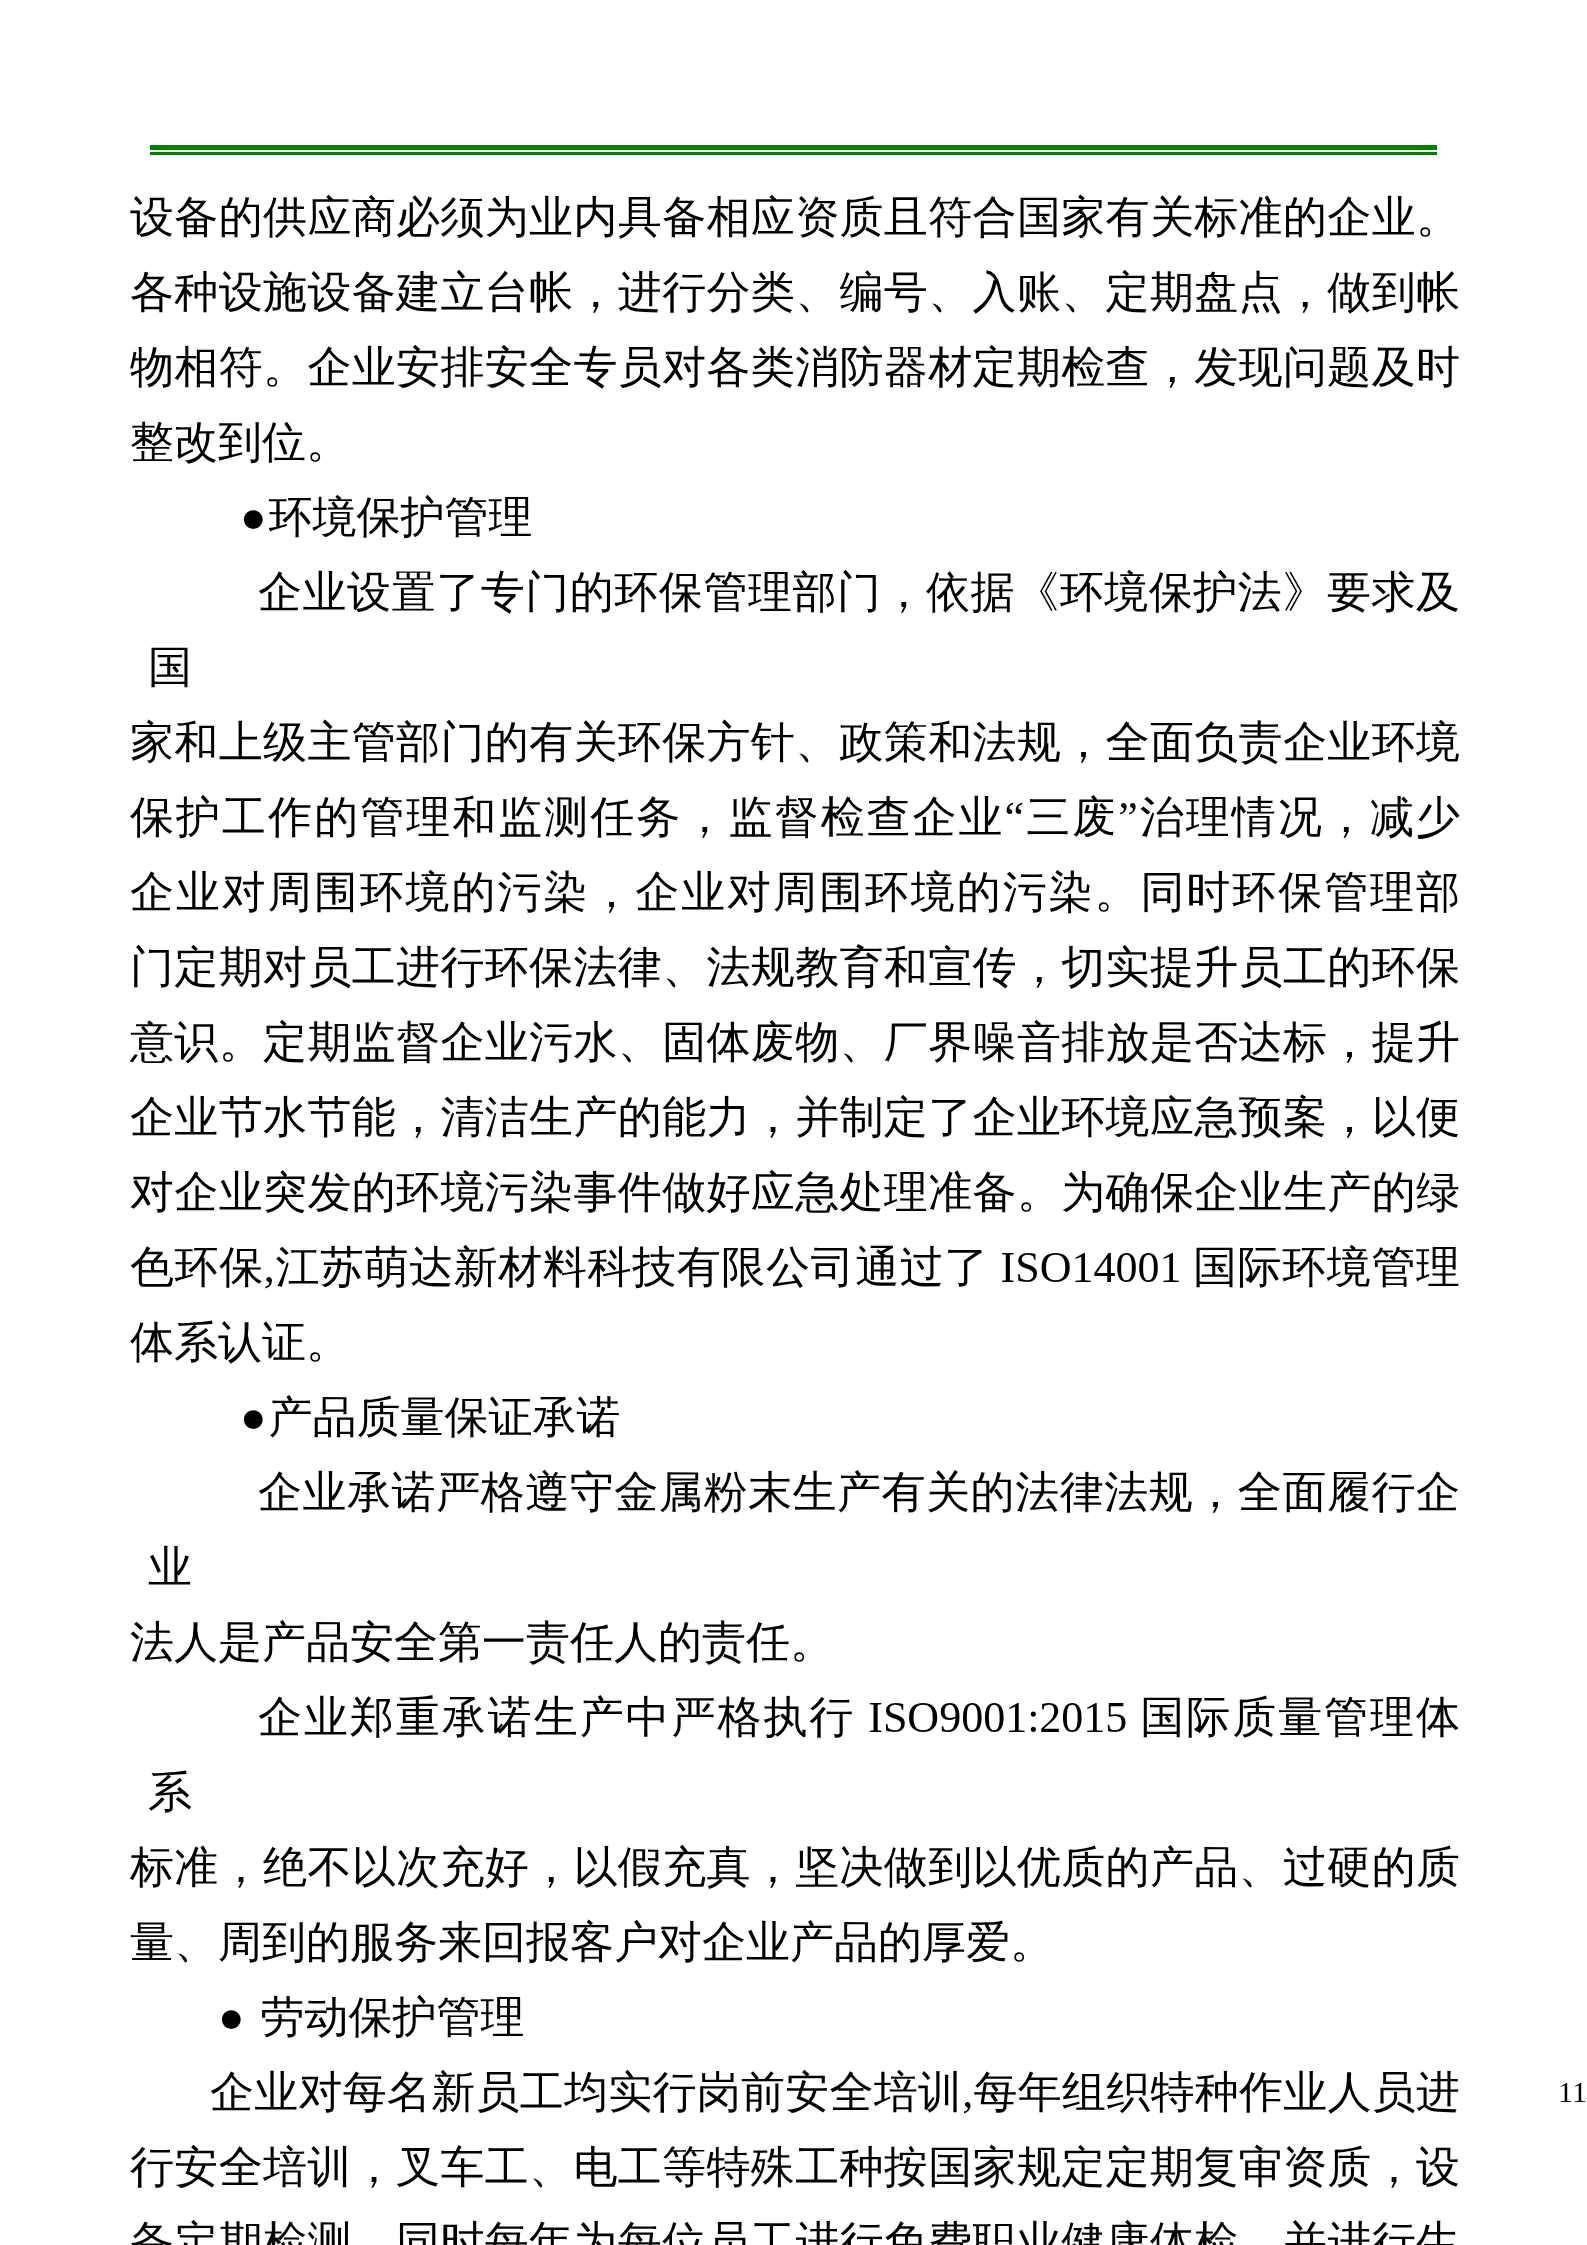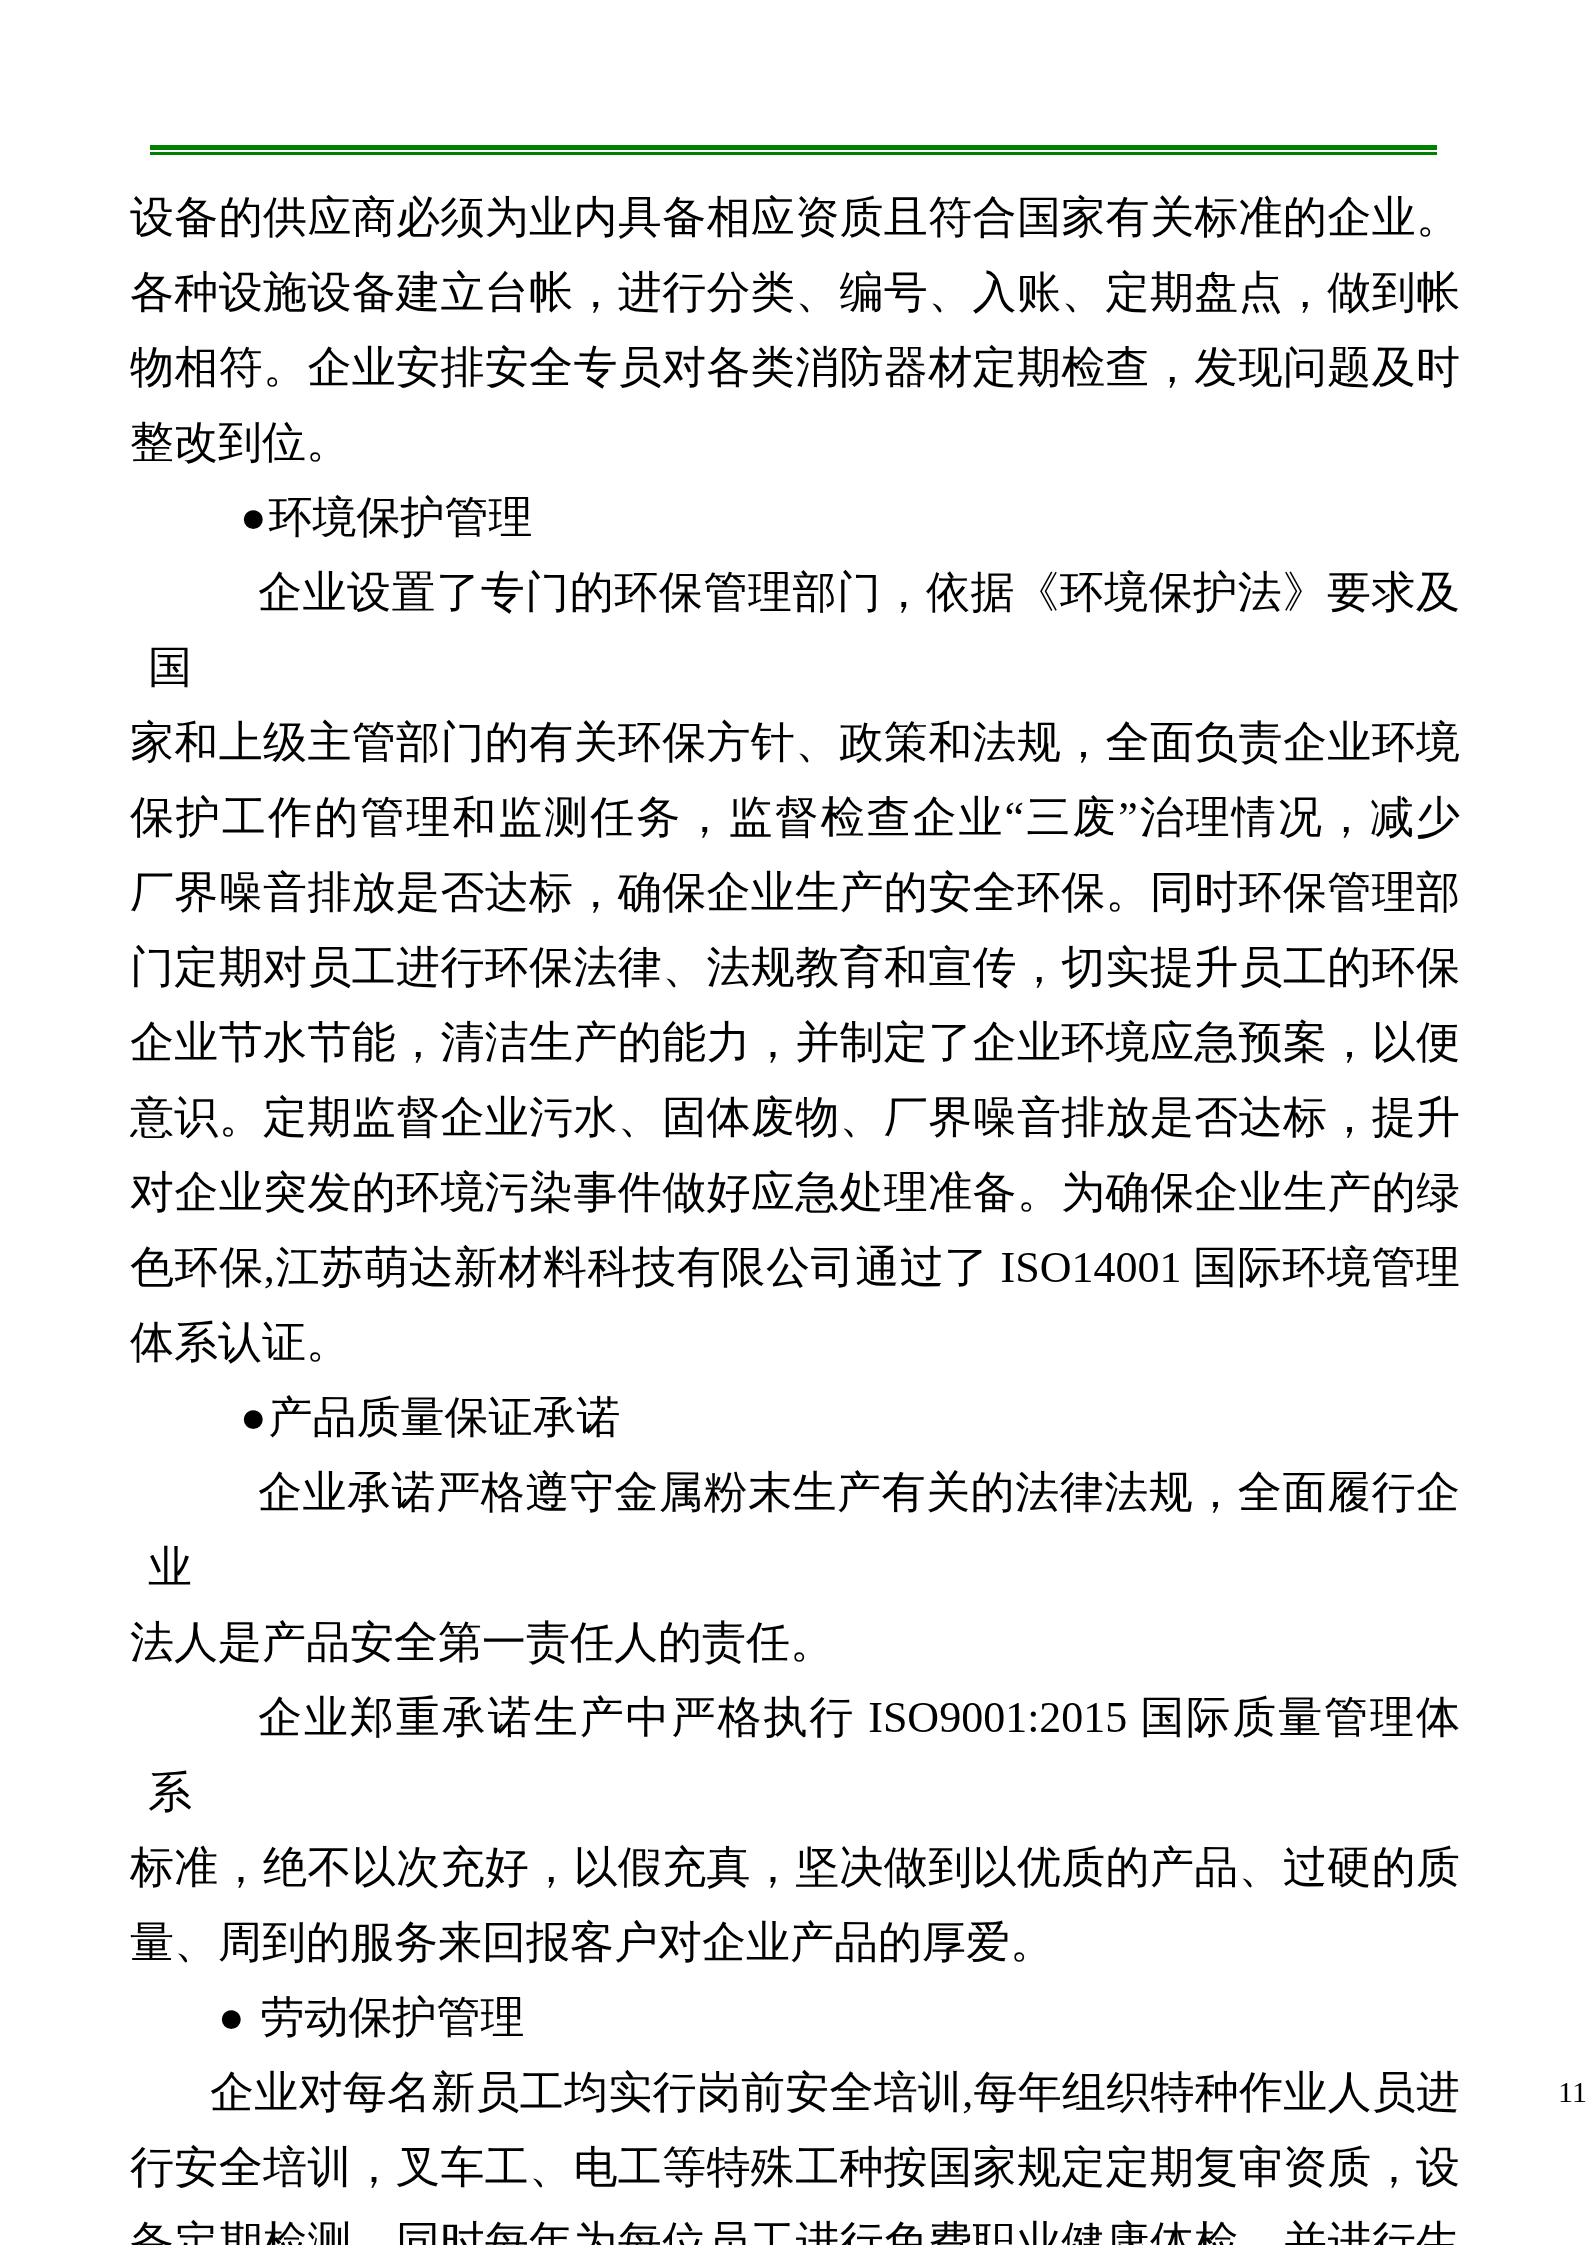--- a/index.html
+++ b/index.html
@@ -68,24 +68,24 @@
         <div class="line fill">设备的供应商必须为业内具备相应资质且符合国家有关标准的企业。</div>
         <div class="line fill">各种设施设备建立台帐，进行分类、编号、入账、定期盘点，做到帐</div>
         <div class="line fill">物相符。企业安排安全专员对各类消防器材定期检查，发现问题及时</div>
         <div class="line">整改到位。</div>
       </div>
       <div class="heading default"><span class="bullet">●</span><span class="heading-label">环境保护管理</span></div>
       <div class="para indented">
         <div class="line fill">企业设置了专门的环保管理部门，依据《环境保护法》要求及国</div>
         <div class="line fill">家和上级主管部门的有关环保方针、政策和法规，全面负责企业环境</div>
         <div class="line fill">保护工作的管理和监测任务，监督检查企业“三废”治理情况，减少</div>
-        <div class="line fill">厂界噪音排放是否达标，确保企业生产的安全环保。同时环保管理部</div>
+        <div class="line fill">企业对周围环境的污染，企业对周围环境的污染。同时环保管理部</div>
         <div class="line fill">门定期对员工进行环保法律、法规教育和宣传，切实提升员工的环保</div>
+        <div class="line fill">意识。定期监督企业污水、固体废物、厂界噪音排放是否达标，提升</div>
         <div class="line fill">企业节水节能，清洁生产的能力，并制定了企业环境应急预案，以便</div>
-        <div class="line fill">意识。定期监督企业污水、固体废物、厂界噪音排放是否达标，提升</div>
         <div class="line fill">对企业突发的环境污染事件做好应急处理准备。为确保企业生产的绿</div>
         <div class="line fill">色环保,江苏萌达新材料科技有限公司通过了 ISO14001 国际环境管理</div>
         <div class="line">体系认证。</div>
       </div>
       <div class="heading default"><span class="bullet">●</span><span class="heading-label">产品质量保证承诺</span></div>
       <div class="para indented">
         <div class="line fill">企业承诺严格遵守金属粉末生产有关的法律法规，全面履行企业</div>
         <div class="line">法人是产品安全第一责任人的责任。</div>
       </div>
       <div class="para indented">

